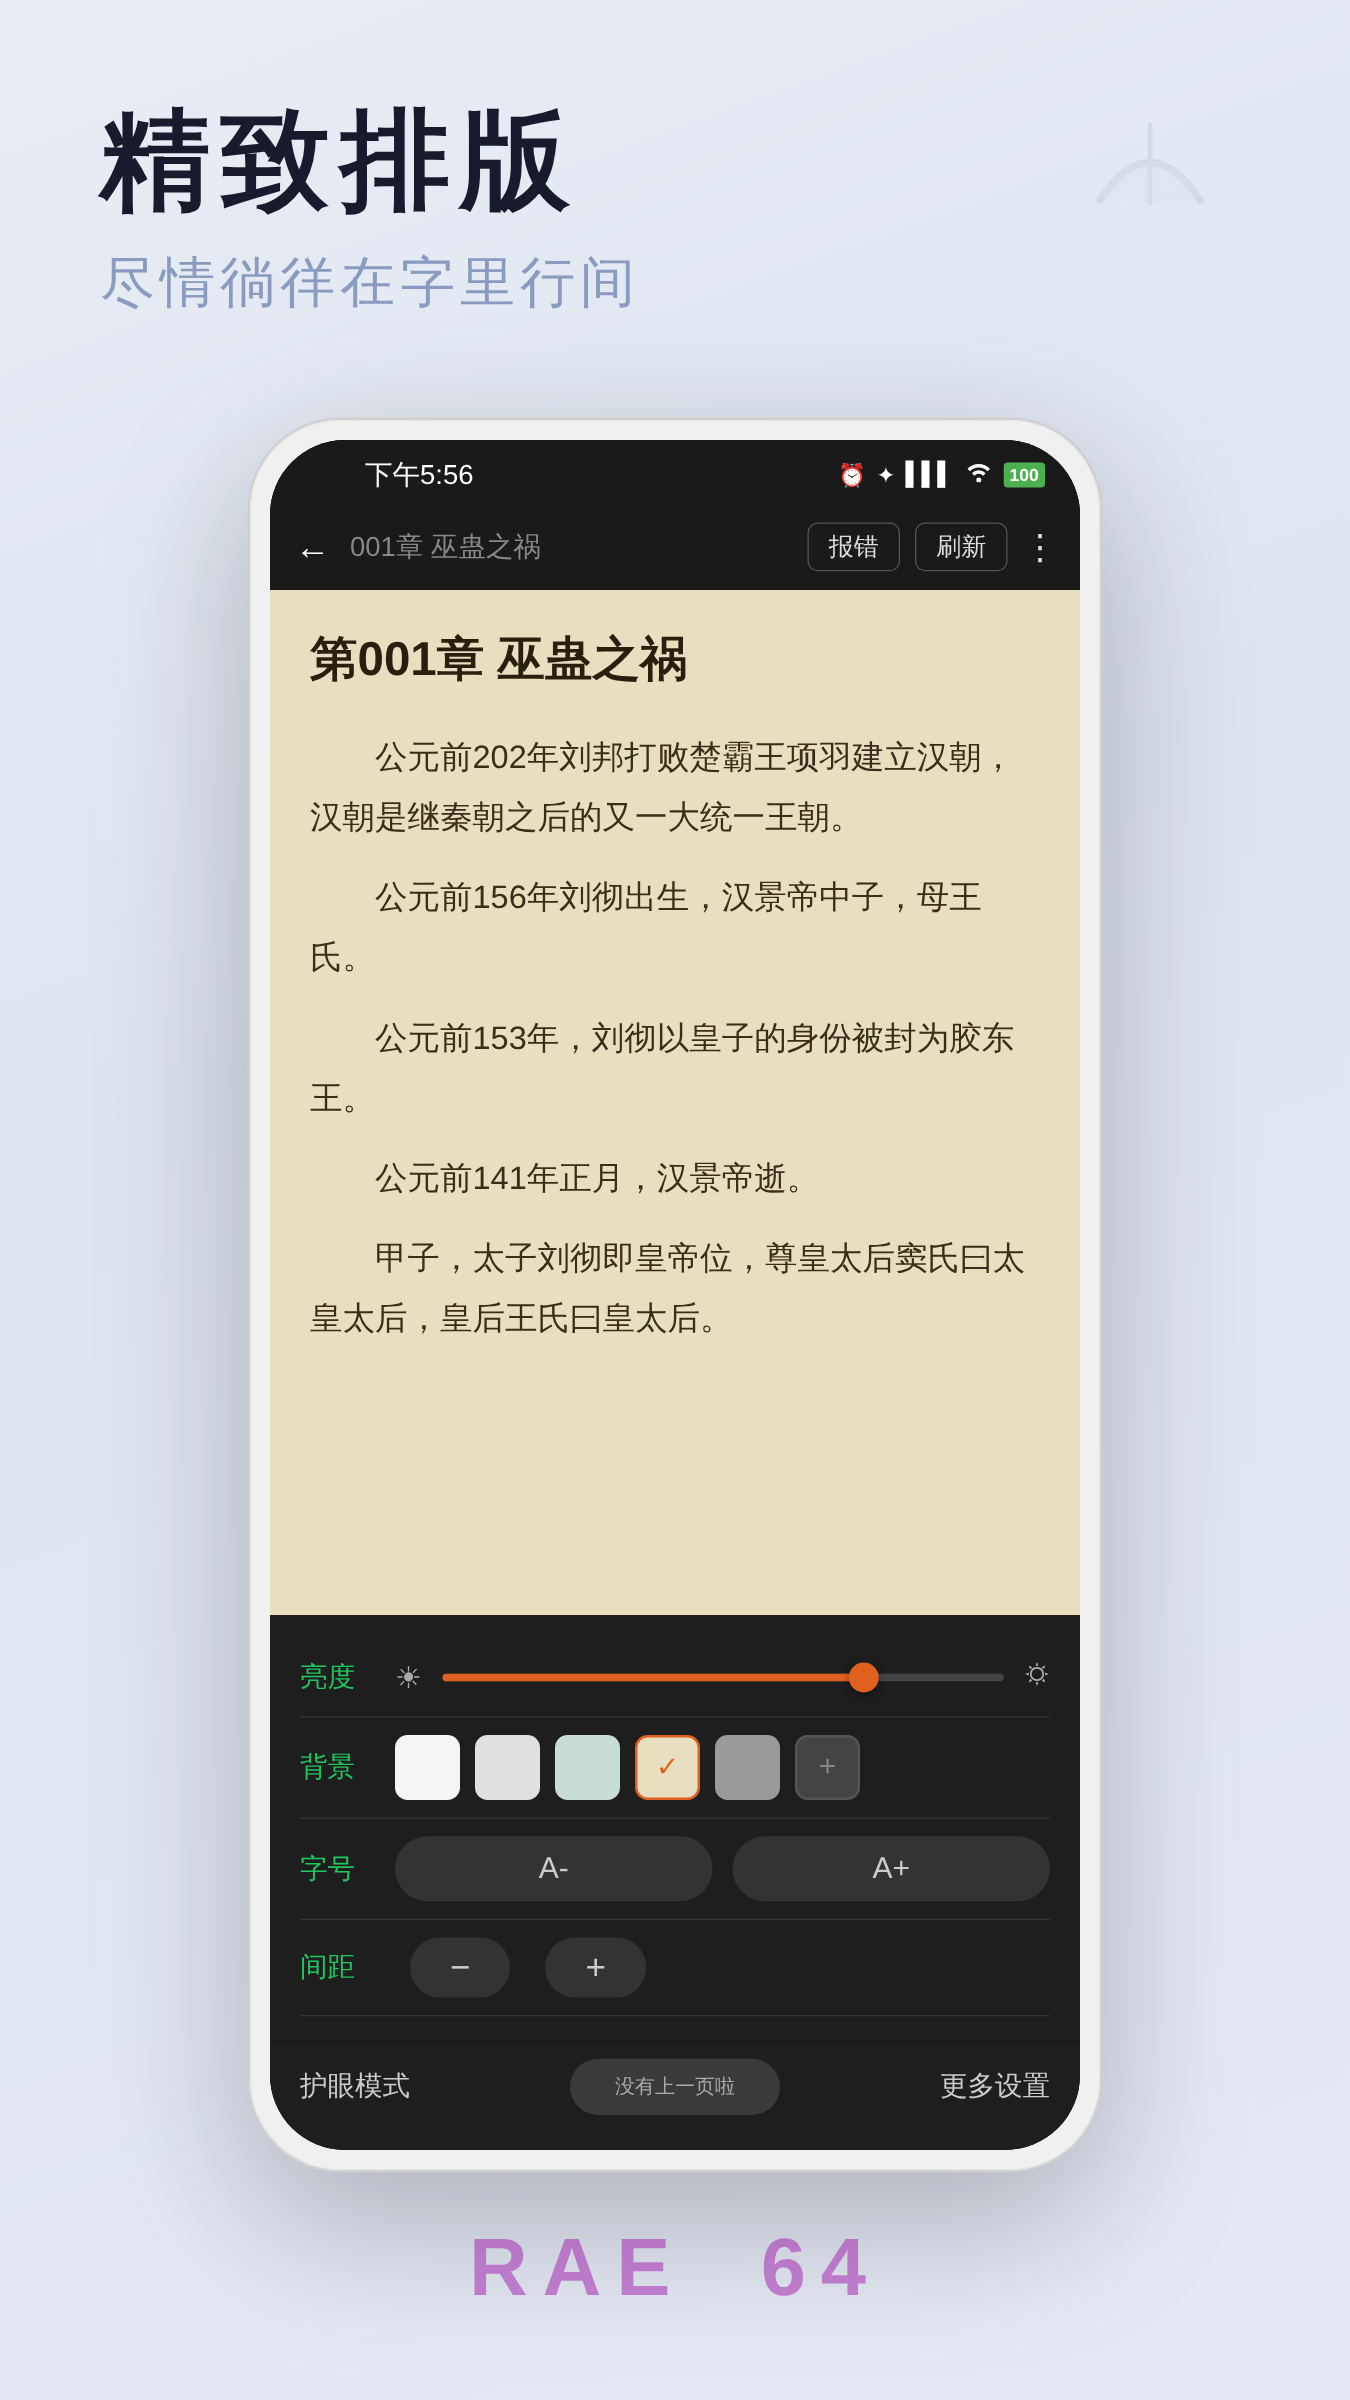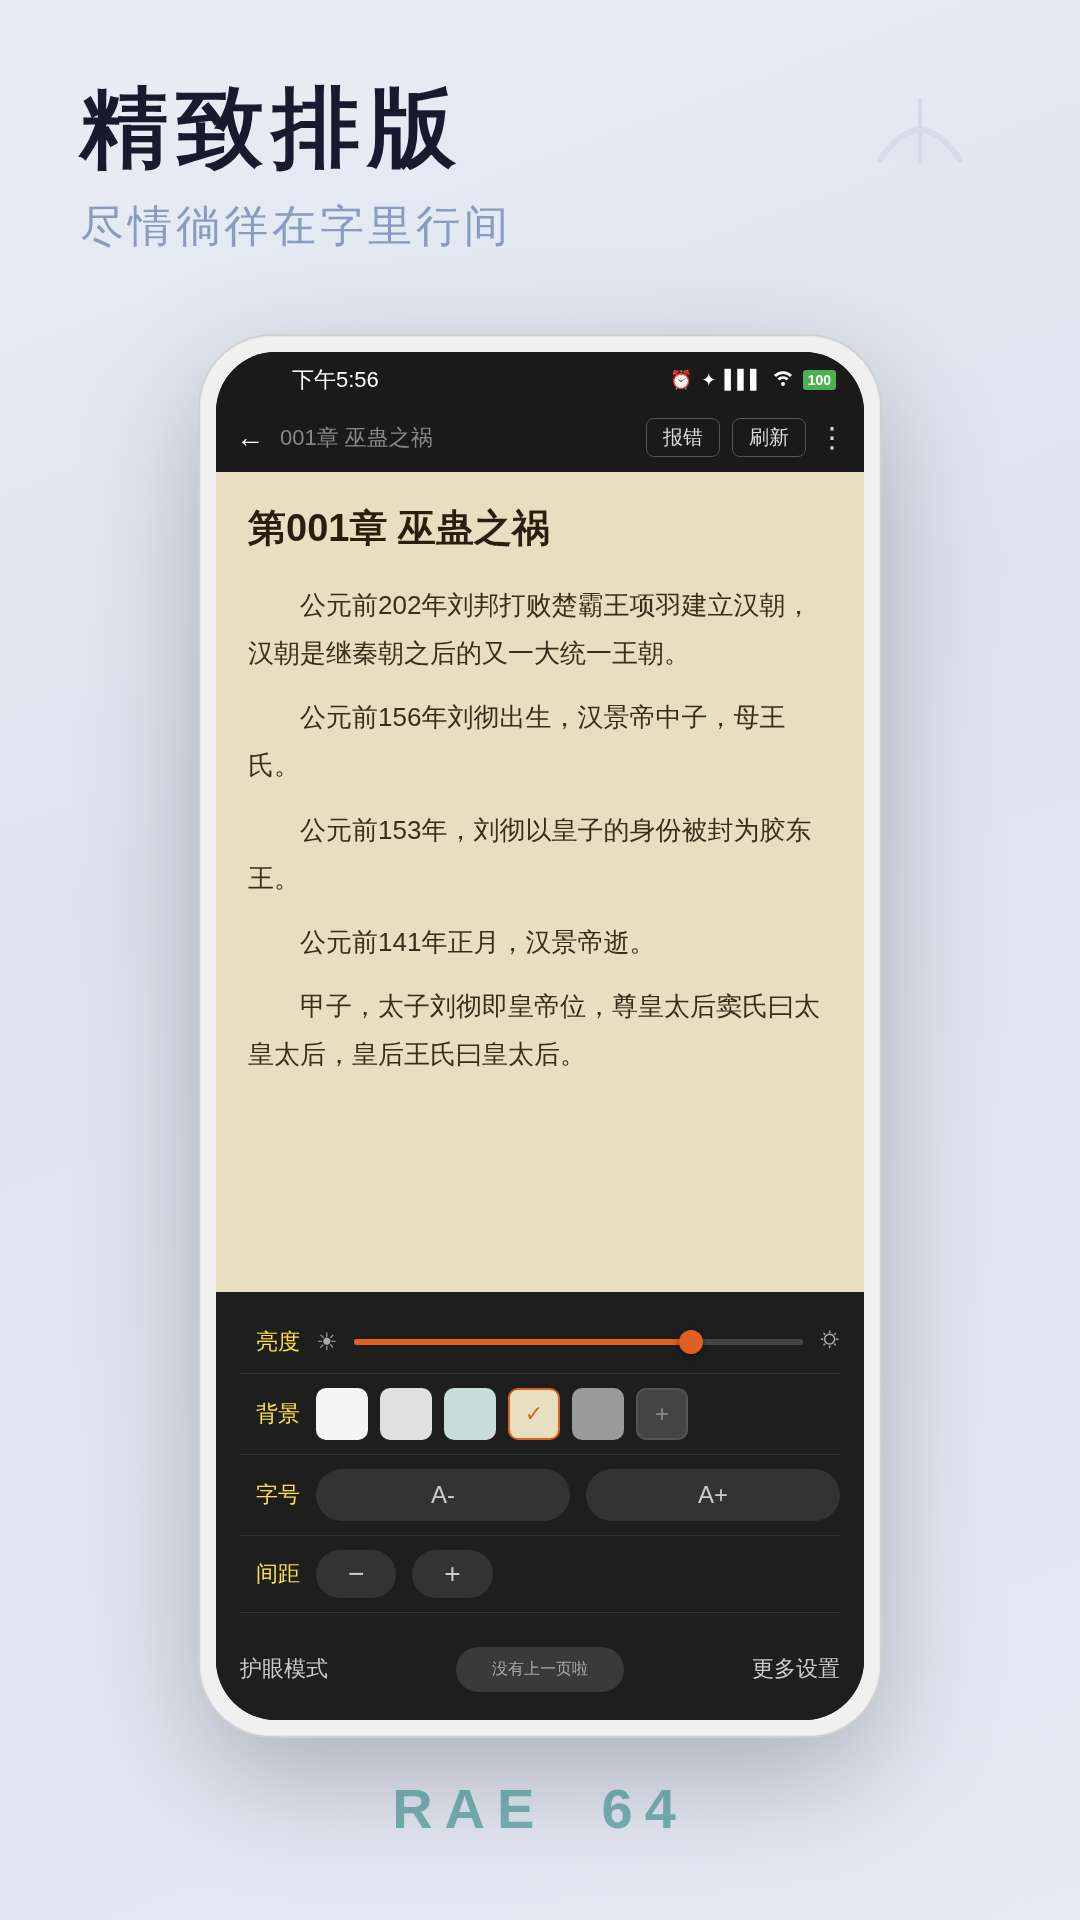--- a/index.html
+++ b/index.html
@@ -184,24 +184,23 @@
     
     .setting-row {
       display: flex;
       align-items: center;
       padding: 10px 0;
       gap: 16px;
       border-bottom: 1px solid #333;
     }
 
     .setting-label {
-      color: #fde047;
+      color: #22c55e;
       font-size: 22px;
       min-width: 60px;
-      text-align: right;
     }
 
     .brightness-track {
       flex: 1;
       height: 6px;
       background: #444;
       border-radius: 3px;
       position: relative;
     }
 
@@ -286,21 +285,21 @@
       padding: 12px 0;
       font-family: inherit;
       text-align: center;
     }
 
     
     .spacing-row {
       display: flex;
       align-items: center;
       padding: 14px 0;
-      gap: 16px;
+      gap: 28px;
       border-bottom: 1px solid #333;
     }
 
     .spacing-btn {
       background: #333;
       border: none;
       border-radius: 30px;
       color: #ccc;
       font-size: 28px;
       padding: 8px 32px;
@@ -337,23 +336,23 @@
     
     .bottom-watermark {
       margin-top: 40px;
       margin-bottom: 40px;
       display: flex;
       flex-direction: column;
       align-items: center;
     }
 
     .rae-label {
-      font-size: 56px;
+      font-size: 65px;
       font-weight: 900;
-      color: #0f766e;
+      color: #a21caf;
       letter-spacing: 12px;
       opacity: 0.5;
     }
   </style>
 </head>
 <body>
 
 <div class="top-section">
 
   <div class="book-icon">

